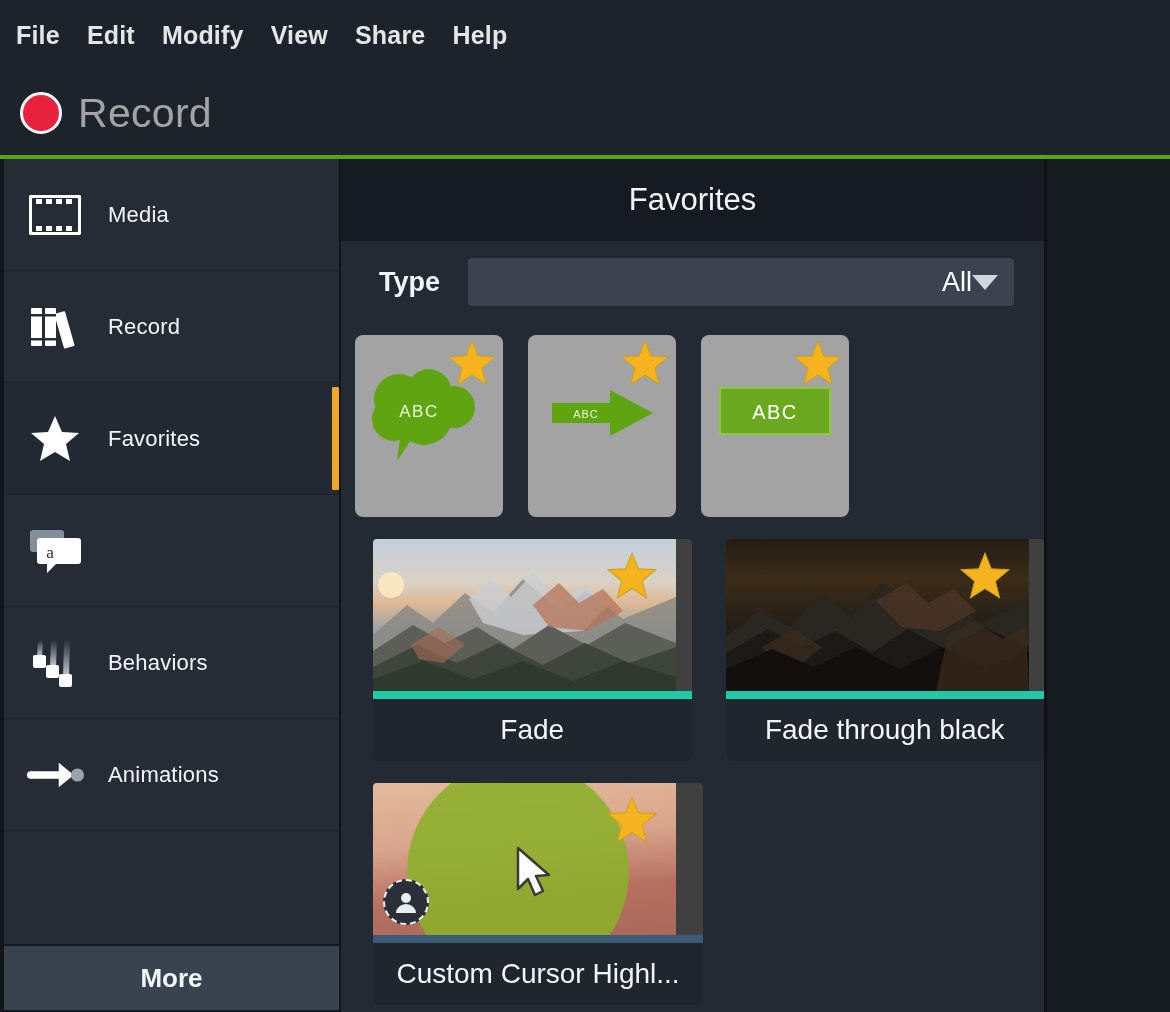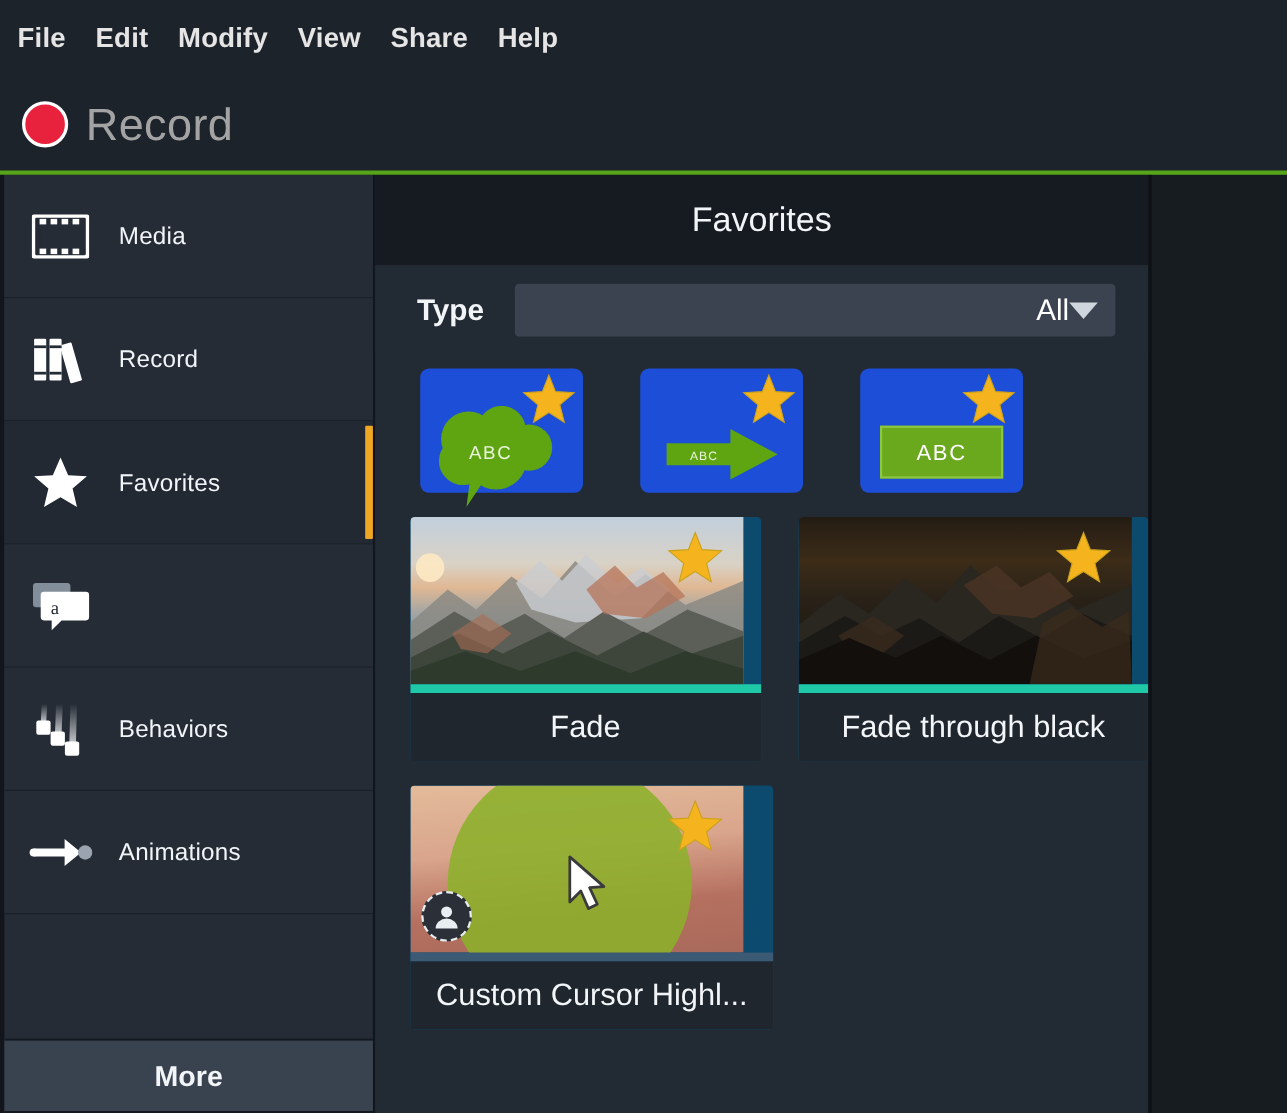--- a/index.html
+++ b/index.html
@@ -93,37 +93,37 @@
   .caret {
     width: 0; height: 0; border-left: 13px solid transparent;
     border-right: 13px solid transparent; border-top: 15px solid #cfd6de;
   }
 
   .grid-area { padding: 12px 0 0 0; }
 
   
   .tile-row { display: flex; gap: 25px; padding-left: 14px; }
   .tile {
-    position: relative; width: 148px; height: 113px;
-    background: #1d4ed8; border-radius: 8px; cursor: pointer; margin-left: 27px;
+    position: relative; width: 148px; height: 182px;
+    background: #a3a3a3; border-radius: 8px; cursor: pointer;
   }
   .tile .star { position: absolute; right: 6px; top: 4px; }
 
   .ann-cloud { position: absolute; left: 14px; top: 34px; width: 110px; height: 92px; }
   .ann-arrow { position: absolute; left: 22px; top: 52px; width: 105px; height: 52px; }
   .ann-rect  { position: absolute; left: 18px; top: 52px; width: 112px; height: 48px;
                 background: #6aa81e; border: 2px solid #8dc63f; }
   .ann-txt {
     position: absolute; color: #ffffff; font-size: 20px; font-weight: 400;
     letter-spacing: 1.5px; text-align: center; width: 100%;
   }
 
   
   .card-row { display: flex; gap: 34px; padding-left: 32px; margin-top: 22px; }
-  .card { width: 330px; cursor: pointer; border-radius: 4px; overflow: hidden; background: #0c4a6e; }
+  .card { width: 330px; cursor: pointer; border-radius: 4px; overflow: hidden; background: #404040; }
   .card-thumb { position: relative; width: 303px; height: 152px; overflow: hidden; }
   .card-thumb .star { position: absolute; right: 18px; top: 12px; }
   .card-accent { height: 8px; width: 100%; }
   .card-caption {
     height: 62px; background: #20262e; display: flex; align-items: center; justify-content: center;
     color: #f3f6f9; font-size: 28px; white-space: nowrap; overflow: hidden;
   }
 
   
   .mtn { position: absolute; inset: 0; }

